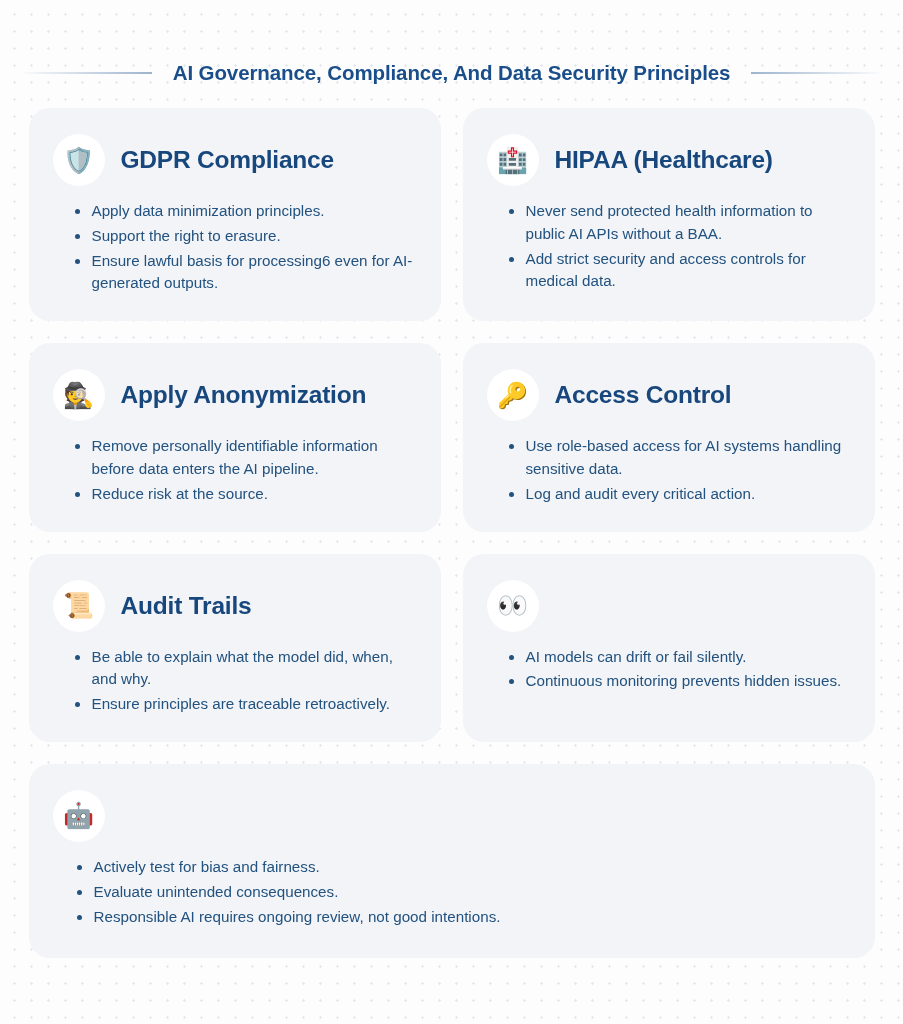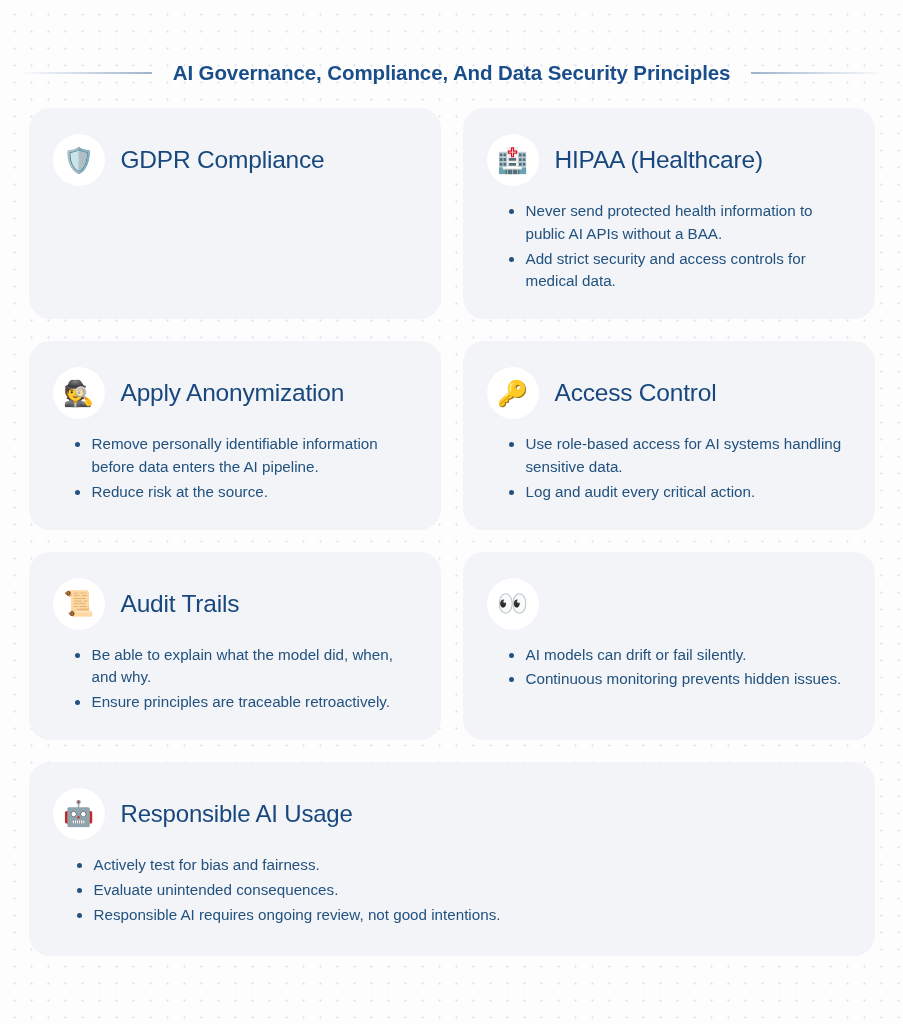--- a/index.html
+++ b/index.html
@@ -100,21 +100,21 @@
     background: #ffffff;
     display: flex;
     align-items: center;
     justify-content: center;
     font-size: 25px;
     line-height: 1;
     box-shadow: 0 0 0 0.5px rgba(0,0,0,0.012);
   }
   .card-title {
     font-size: 24.5px;
-    font-weight: normal;
+    font-weight: bold;
     color: #17477d;
     letter-spacing: -0.2px;
     line-height: 1.12;
   }
   .card.full .card-title {
     font-size: 24px;
   }
 
   
   ul.bullets {
@@ -153,20 +153,25 @@
   <div class="rule right"></div>
 </div>
 
 <div class="grid" id="grid">
     <div class="row">
       <div class="card half">
         <div class="card-head">
           <div class="icon-badge">🛡️</div>
           <div class="card-title">GDPR Compliance</div>
         </div>
+        <ul class="bullets">
+          <li>Apply data minimization principles.</li>
+          <li>Support the right to erasure.</li>
+          <li>Ensure lawful basis for processing6 even for AI-generated outputs.</li>
+        </ul>
       </div>
       <div class="card half">
         <div class="card-head">
           <div class="icon-badge">🏥</div>
           <div class="card-title">HIPAA (Healthcare)</div>
         </div>
         <ul class="bullets">
           <li>Never send protected health information to public AI APIs without a BAA.</li>
           <li>Add strict security and access controls for medical data.</li>
         </ul>
@@ -211,21 +216,20 @@
         </div>
         <ul class="bullets">
           <li>AI models can drift or fail silently.</li>
           <li>Continuous monitoring prevents hidden issues.</li>
         </ul>
       </div>
     </div>
     <div class="card full">
       <div class="card-head">
         <div class="icon-badge">🤖</div>
-        <div class="card-title">Responsible AI Usage</div>
       </div>
       <ul class="bullets">
         <li>Actively test for bias and fairness.</li>
         <li>Evaluate unintended consequences.</li>
         <li>Responsible AI requires ongoing review, not good intentions.</li>
       </ul>
     </div>
   </div>
 
 </body></html>

